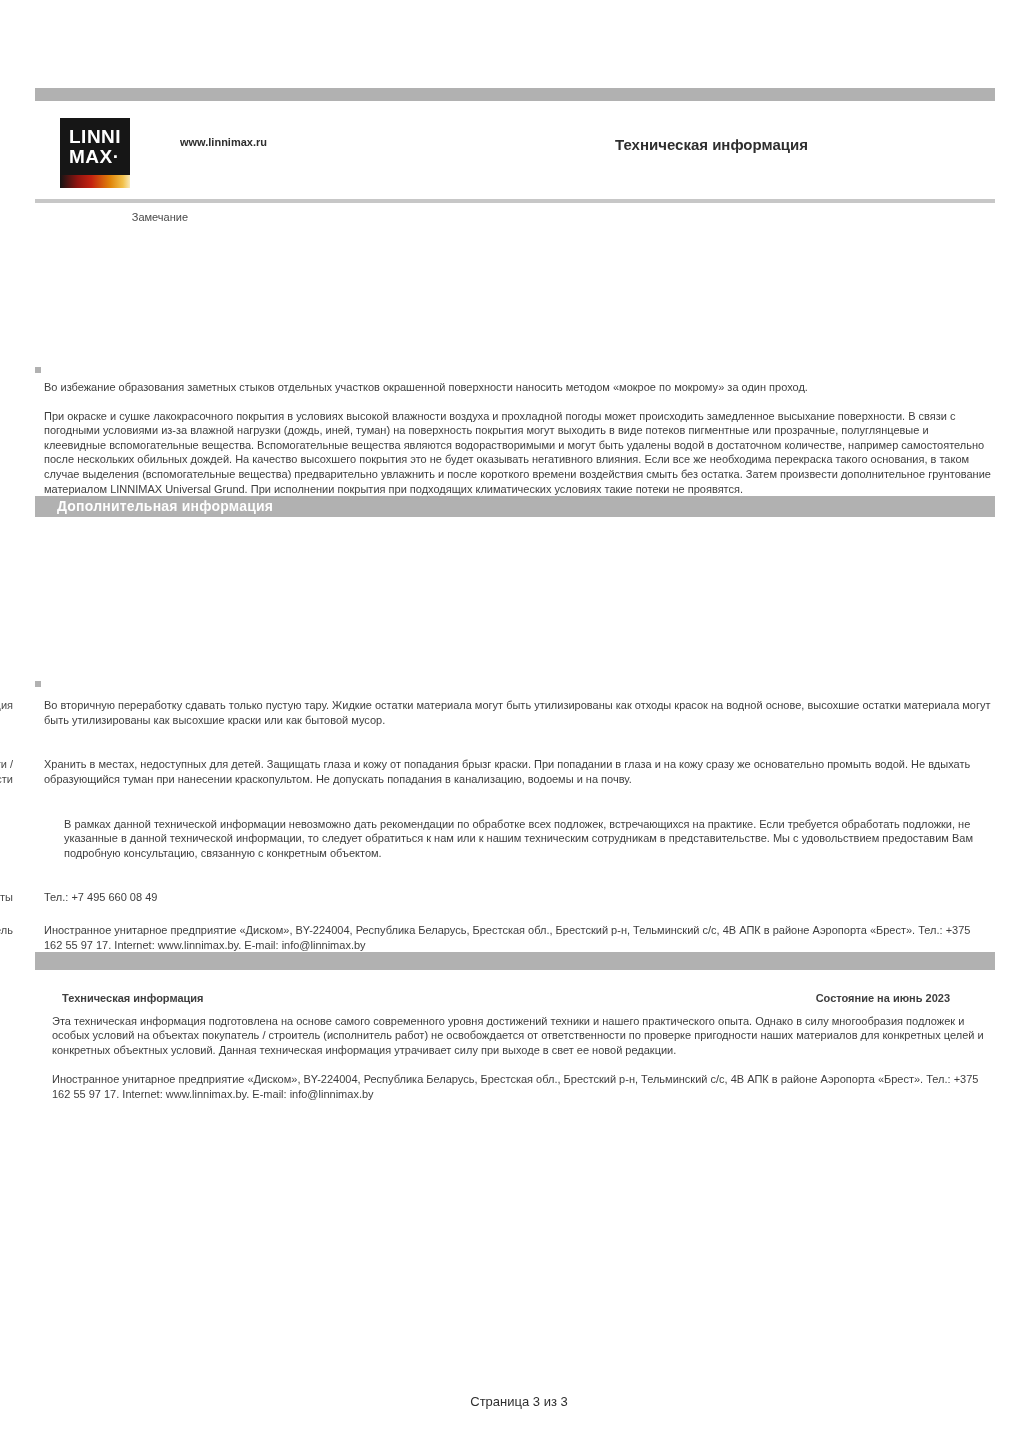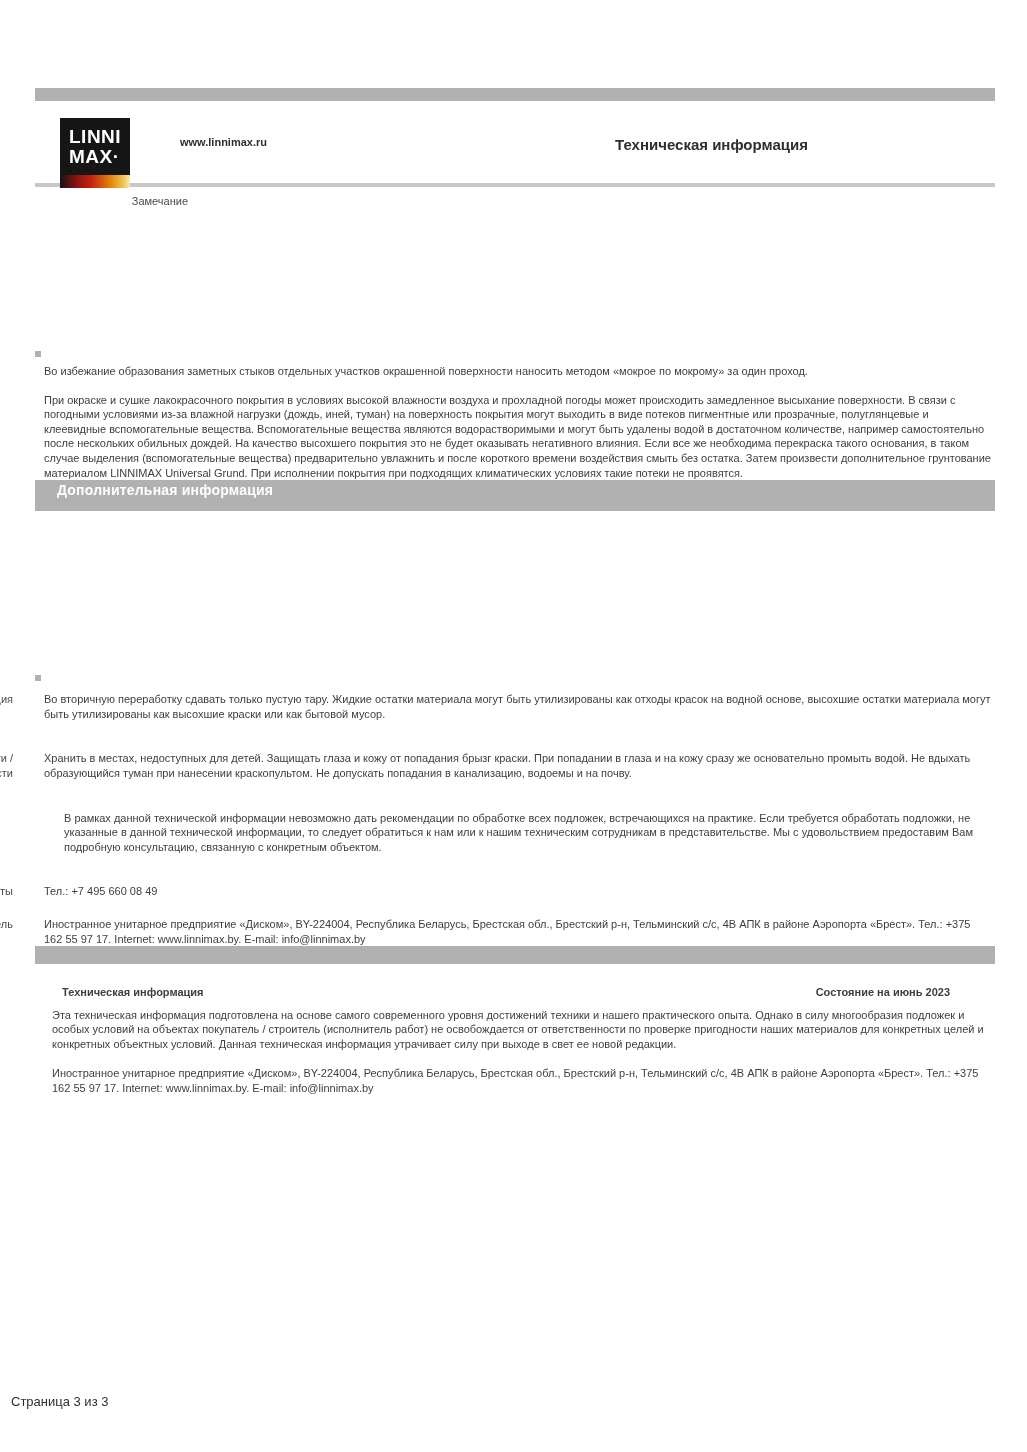--- a/index.html
+++ b/index.html
@@ -9,21 +9,21 @@
     font-family:"Liberation Sans", sans-serif;
     color:#3e3e3e;
     position:relative;
     overflow:hidden;
   }
   .page { padding:88px 32px 0 35px; }
 
   .accent-bar { height:13px; background:#b1b1b1; }
 
   
-  .header { display:flex; align-items:flex-start; padding-top:17px; height:82px; }
+  .header { display:flex; align-items:flex-start; padding-top:17px; height:98px; }
   .logo { width:70px; margin-left:25px; }
   .logo-box {
     background:#161616; color:#ffffff;
     height:57px; padding:9px 0 0 9px;
     font-weight:bold; font-size:19px; line-height:20px; letter-spacing:0.5px;
   }
   .flag-stripe {
     height:13px;
     background:linear-gradient(90deg,#141414 0%,#8f1410 25%,#c42310 45%,#e0850a 72%,#f2c24d 90%,#f9e9b8 100%);
   }
@@ -39,21 +39,21 @@
     text-align:right; padding:7px 11px 0 0;
     font-size:11px; line-height:14px; color:#4a4a4a;
   }
   .vdivider { width:6px; flex:0 0 6px; background:#b1b1b1; }
   .content-col { flex:1; padding:7px 4px 0 9px; font-size:11px; line-height:14.6px; }
   .content-col p + p { margin-top:14px; }
 
   .remark-section { min-height:178px; }
 
   .band {
-    height:31px; background:#b1b1b1; color:#ffffff;
+    height:21px; background:#b1b1b1; color:#ffffff;
     font-size:14px; font-weight:bold; line-height:21px;
     padding-left:22px; letter-spacing:0.2px;
   }
 
   .add-section { min-height:342px; }
   .add-row { display:flex; margin-bottom:30px; }
   .add-row .rlabel {
     width:153px; flex:0 0 153px; text-align:right; padding-right:11px;
     font-size:11px; line-height:14.6px; color:#4a4a4a;
   }
@@ -65,21 +65,21 @@
   .bottom-bar { height:18px; background:#b1b1b1; }
 
   
   .footer { margin-top:21px; font-size:11px; line-height:14.6px; color:#3e3e3e; }
   .footer-head { display:flex; justify-content:space-between; padding:0 45px 0 27px; font-weight:bold; }
   .footer p { margin-top:8px; padding:0 8px 0 17px; }
   .footer p.spaced { margin-top:15px; }
 
   .page-number {
     position:absolute; left:11px; right:0; bottom:43px;
-    text-align:left; font-size:13px; color:#2e2e2e;
+    text-align:center; font-size:13px; color:#2e2e2e;
   }
 </style>
 </head>
 <body>
 
 <div class="page">
 
   <div class="accent-bar"></div>
 
   <div class="header">

